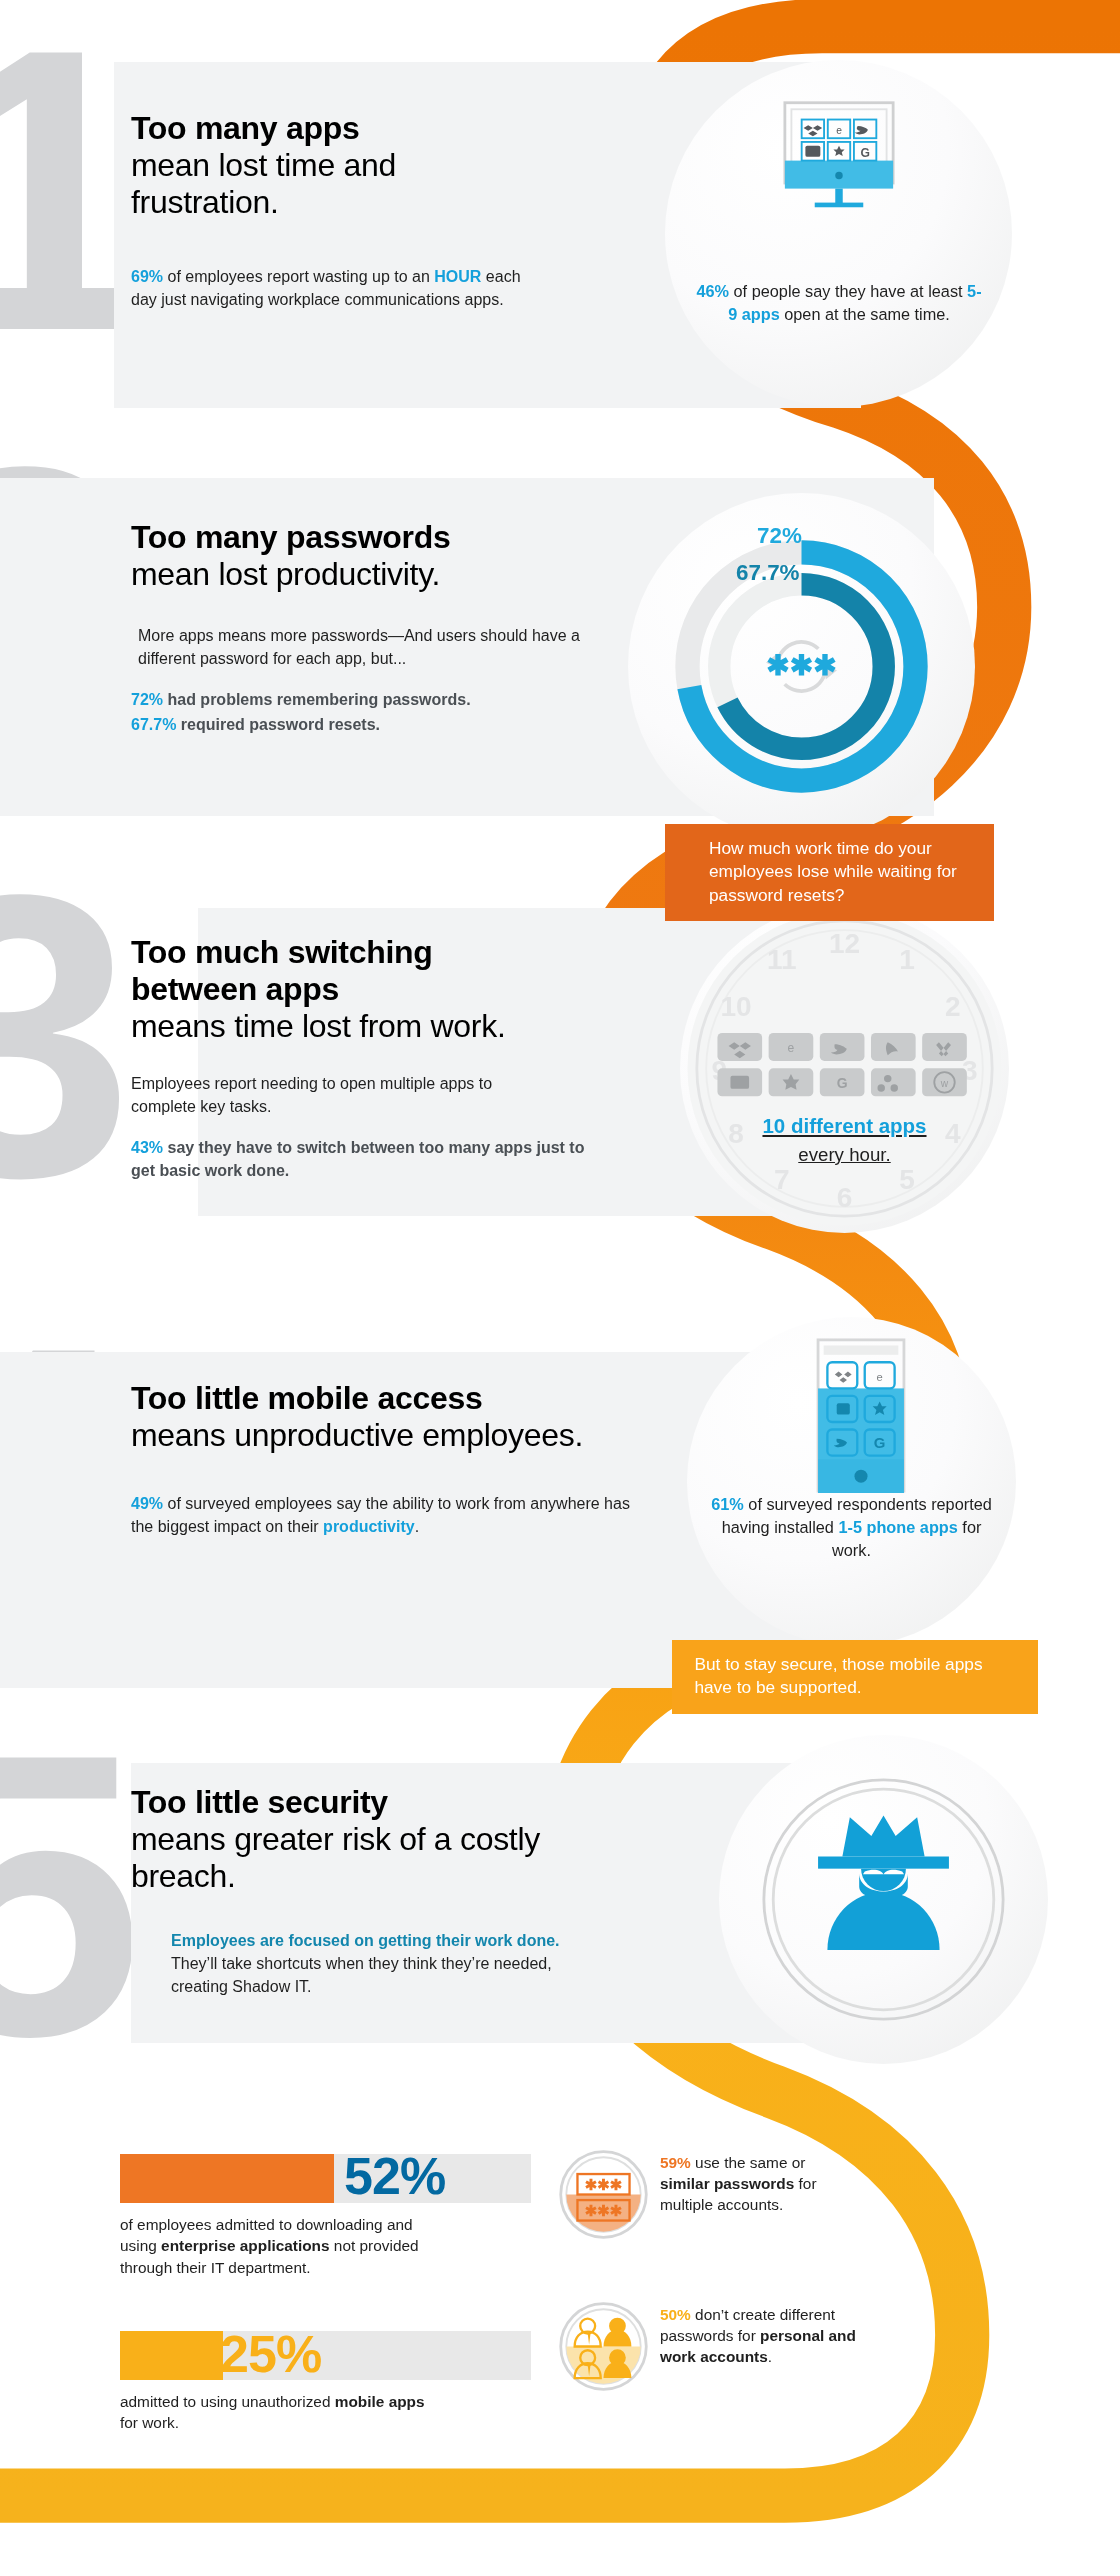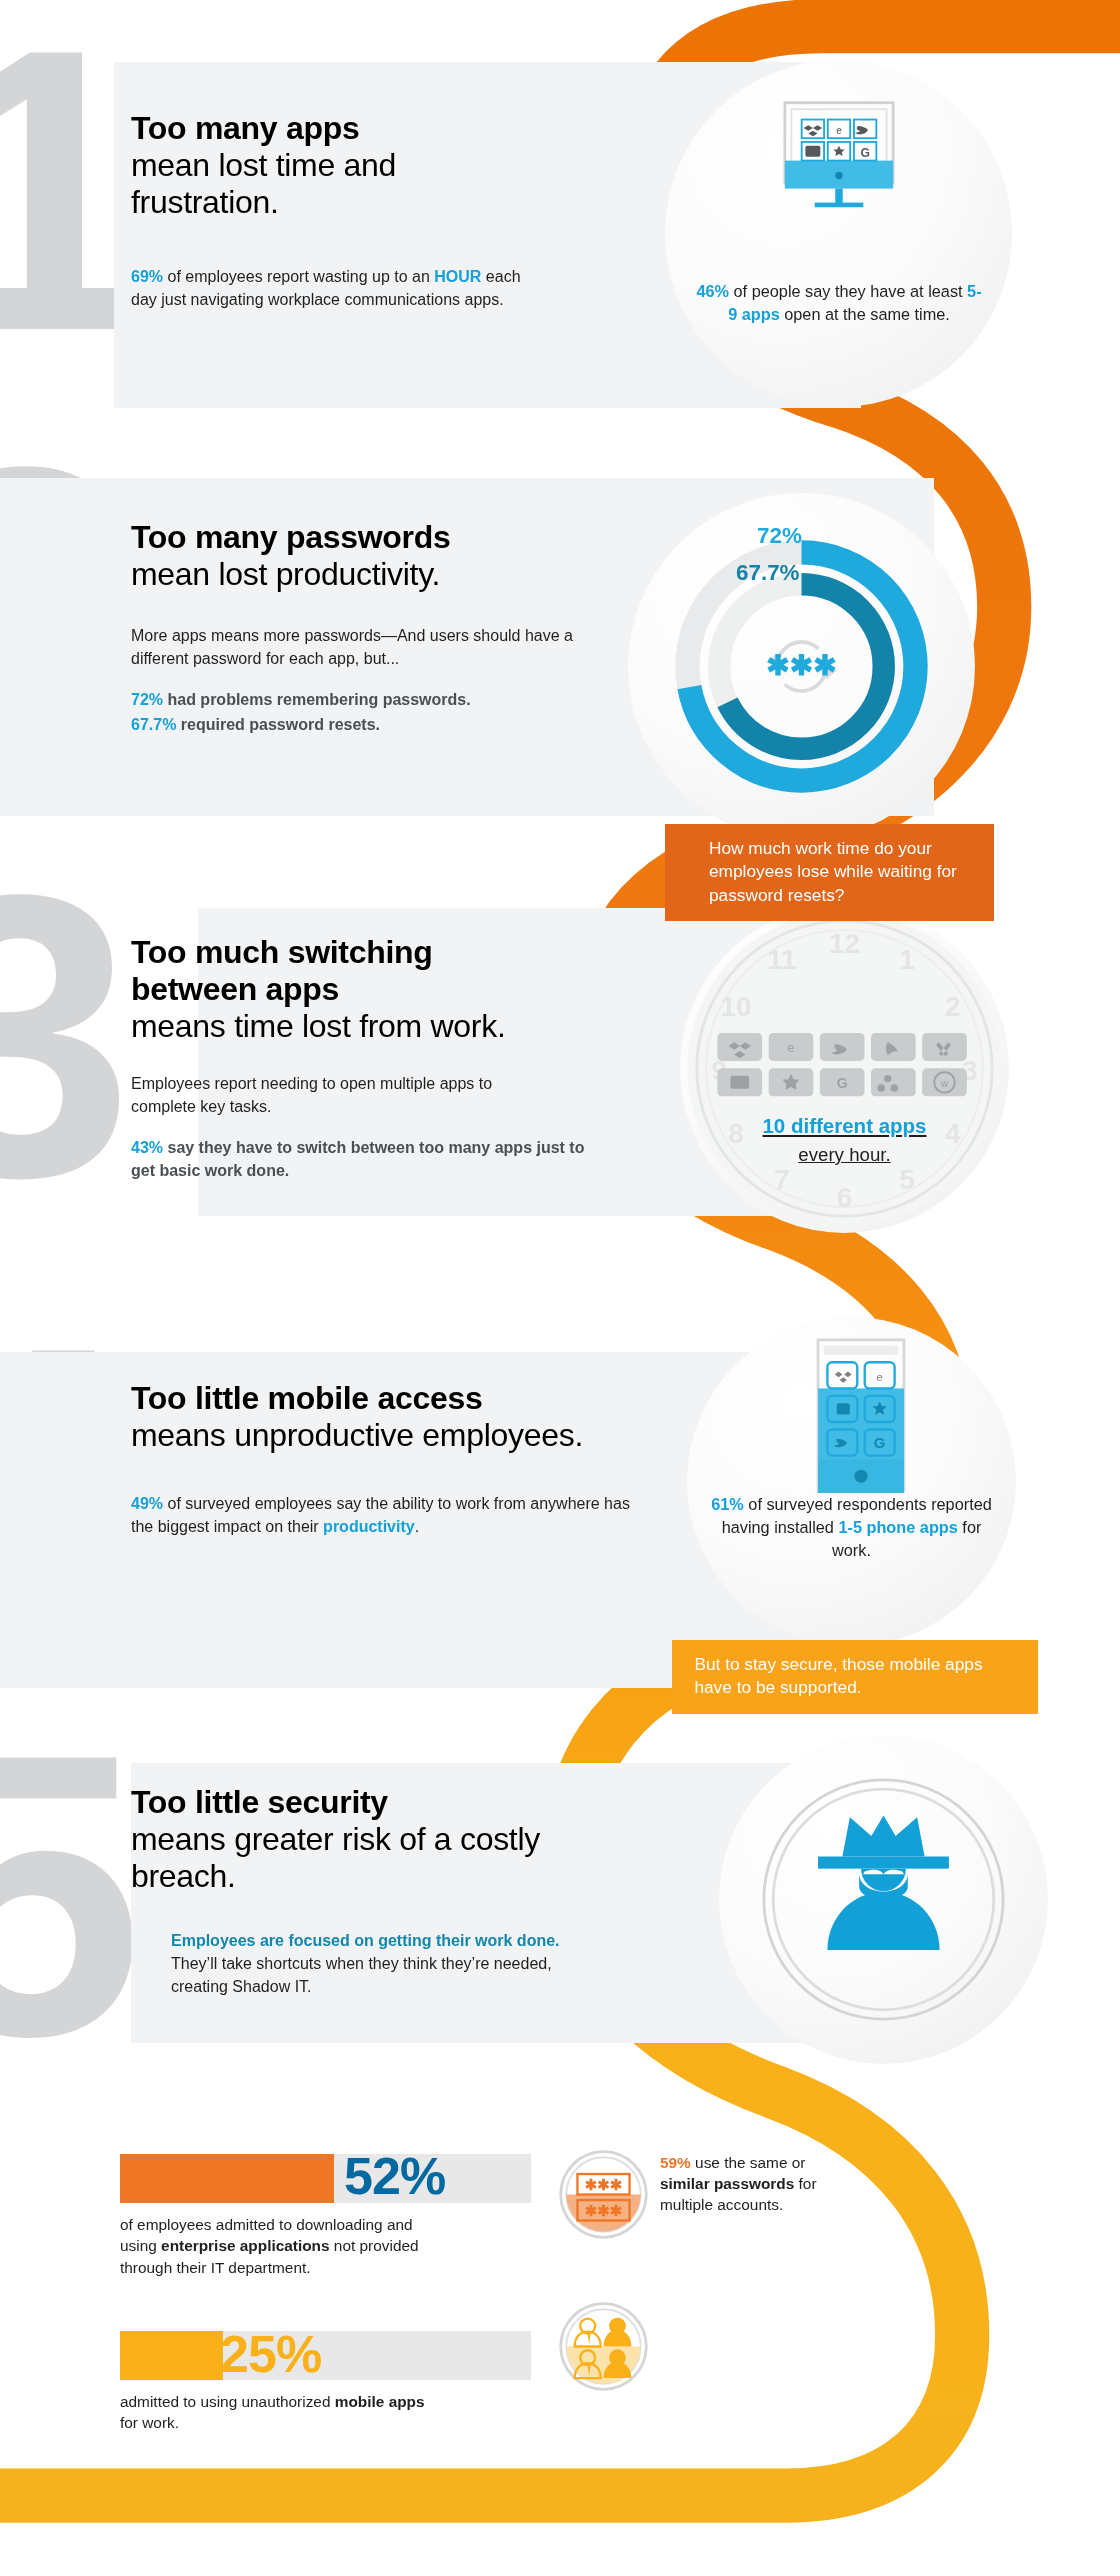--- a/index.html
+++ b/index.html
@@ -208,21 +208,21 @@
   </svg>
   <div class="circle-txt" style="left:695px; top:280px; width:288px;">
     <span class="blue-b">46%</span><span> of people say they have at least </span><span class="blue-b">5-9 apps</span><span> open at the same time.</span>
   </div>
 
   <div class="card-inner" style="left:131px; top:519px; width:486px;">
     <h2 class="sec-title">
       <b>Too many passwords</b><br>
       <span>mean lost productivity.</span>
     </h2>
-    <p class="sec-body" style="margin-top:32px; width:476px;">More apps means more passwords—And users should have a different password for each app, but...</p>
+    <p class="sec-body" style="margin-top:32px; width:476px;margin-left:7px;">More apps means more passwords—And users should have a different password for each app, but...</p>
     <p class="sec-stat" style="margin-top:18.7px;">
       <span class="blue-b">72%</span><span> had problems remembering passwords.</span>
     </p>
     <p class="sec-stat" style="margin-top:1.9px;">
       <span class="blue-b">67.7%</span><span> required password resets.</span>
     </p>
   </div>
 
   <div class="circle" style="left:628px; top:493px; width:347px; height:347px;"></div>
   <svg style="position:absolute; left:637px; top:502px; width:329px; height:329px; z-index:7;" viewBox="0 0 352 352">
@@ -431,16 +431,19 @@
       </g>
       <g fill="#f9b019">
         <path d="M33 36 l3 0 -1.5 12 z"></path>
         <path d="M33 70 l3 0 -1.5 12 z"></path>
         <circle cx="65" cy="28" r="9"></circle>
         <path d="M50 50 c0 -11 7 -18 15 -18 s15 7 15 18z"></path>
         <circle cx="65" cy="62" r="9"></circle>
         <path d="M50 84 c0 -11 7 -18 15 -18 s15 7 15 18z"></path>
       </g>
     </svg>
+    <div class="mc-text">
+      <b style="color:#f9b019;">50%</b><span> don’t create different passwords for </span><b>personal and work accounts</b><span>.</span>
+    </div>
   </div>
 
 </div>
 
 
 </body></html>

